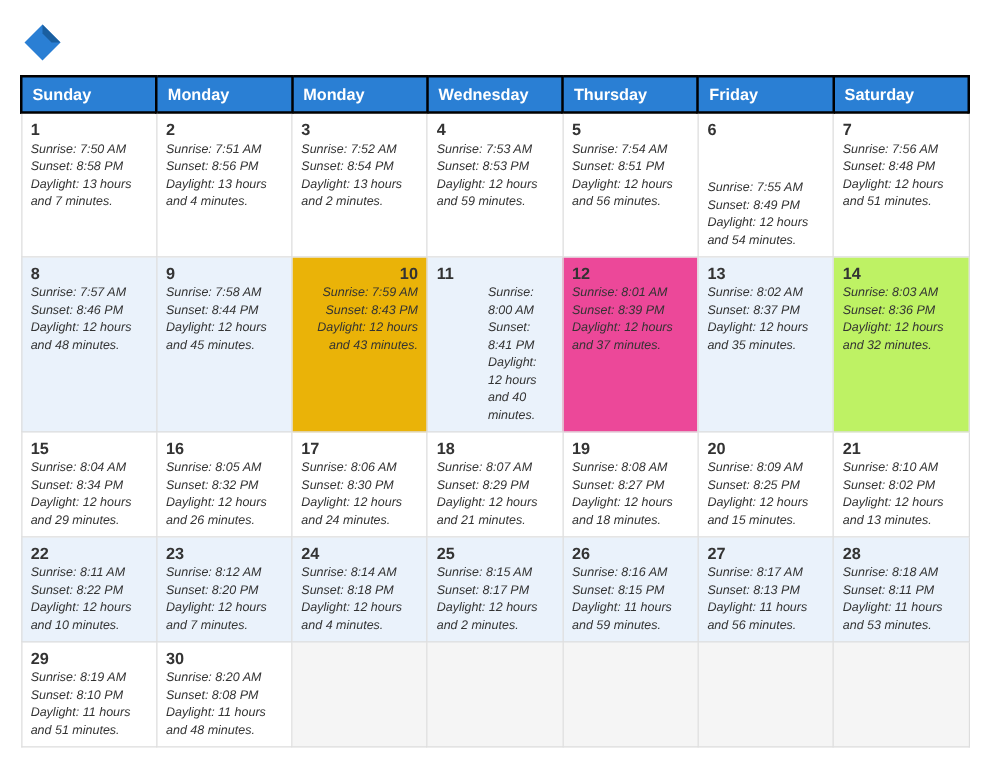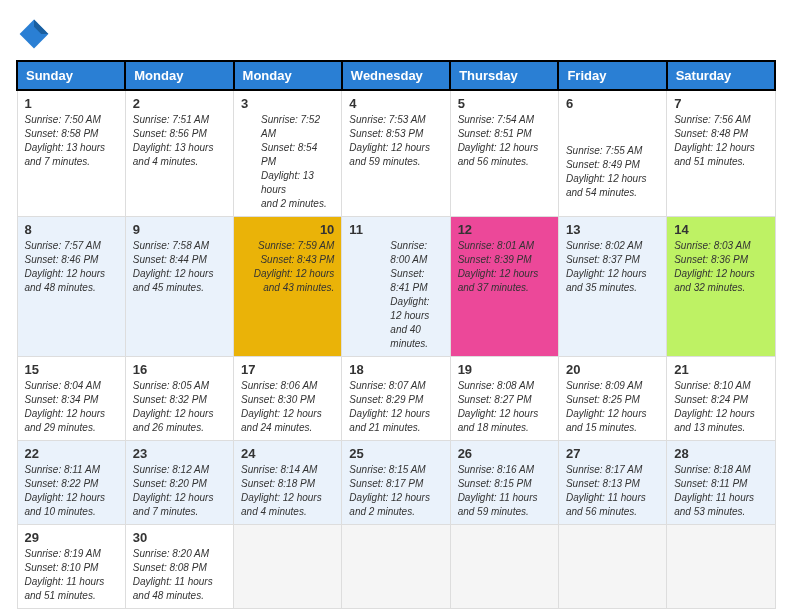--- a/index.html
+++ b/index.html
@@ -132,21 +132,21 @@
         </td>
         <td style="background: rgb(255, 255, 255);">
           <span class="day-num">2</span>
           <div class="day-info" style="white-space: pre-line;">Sunrise: 7:51 AM
 Sunset: 8:56 PM
 Daylight: 13 hours
 and 4 minutes.</div>
         </td>
         <td style="background: rgb(255, 255, 255);">
           <span class="day-num">3</span>
-          <div class="day-info" style="white-space: pre-line; margin-left: 20px;">Sunrise: 7:52 AM
+          <div class="day-info" style="white-space: pre-line;">Sunrise: 7:52 AM
 Sunset: 8:54 PM
 Daylight: 13 hours
 and 2 minutes.</div>
         </td>
         <td style="background: rgb(255, 255, 255);">
           <span class="day-num">4</span>
           <div class="day-info" style="white-space: pre-line;">Sunrise: 7:53 AM
 Sunset: 8:53 PM
 Daylight: 12 hours
 and 59 minutes.</div>
@@ -263,21 +263,21 @@
         <td style="background: rgb(255, 255, 255);">
           <span class="day-num">20</span>
           <div class="day-info" style="white-space: pre-line;">Sunrise: 8:09 AM
 Sunset: 8:25 PM
 Daylight: 12 hours
 and 15 minutes.</div>
         </td>
         <td style="background: rgb(255, 255, 255);">
           <span class="day-num">21</span>
           <div class="day-info" style="white-space: pre-line;">Sunrise: 8:10 AM
-Sunset: 8:24 PM
+Sunset: 8:02 PM
 Daylight: 12 hours
 and 13 minutes.</div>
         </td>
       </tr>
       <tr>
         <td style="background: rgb(234, 242, 251);">
           <span class="day-num">22</span>
           <div class="day-info" style="white-space: pre-line;">Sunrise: 8:11 AM
 Sunset: 8:22 PM
 Daylight: 12 hours

